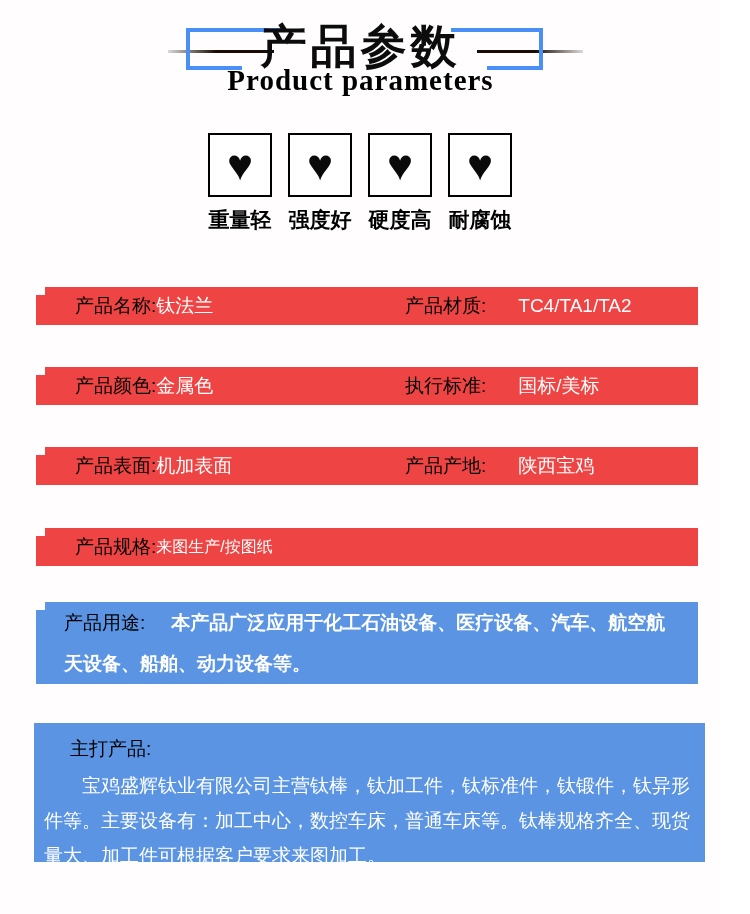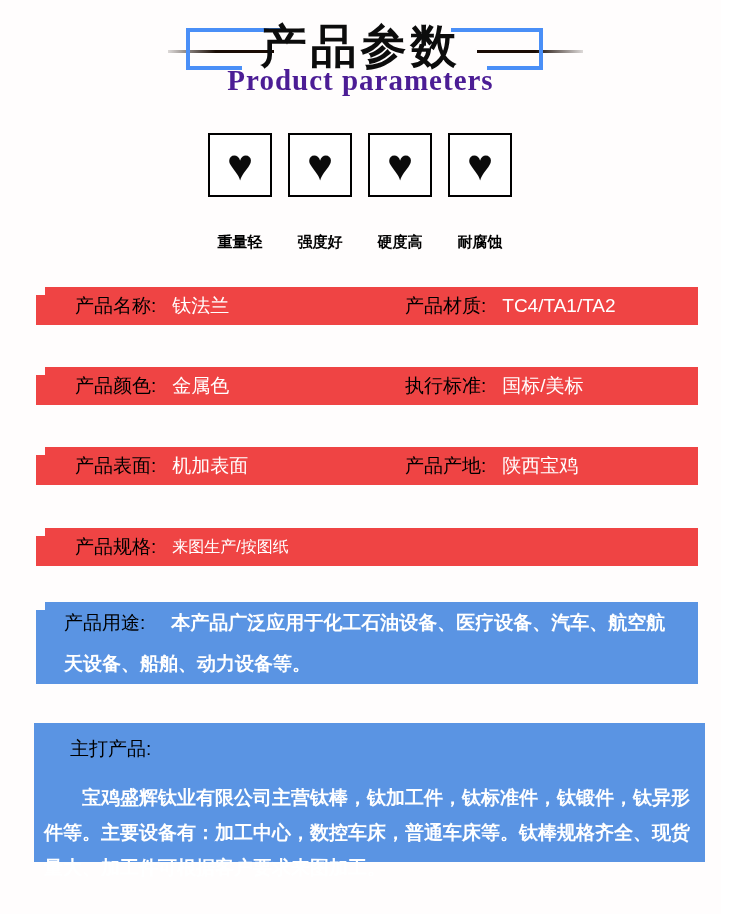--- a/index.html
+++ b/index.html
@@ -20,59 +20,59 @@
   .rb-vert{left:539px;top:28px;width:4px;height:42px;}
   .rb-top{left:451px;top:28px;width:92px;height:4px;}
   .rb-bot{left:487px;top:66px;width:56px;height:4px;}
   .page-title{
     position:absolute;left:0;right:0;top:20px;margin:0;text-align:center;
     font-size:46px;line-height:52px;font-weight:900;letter-spacing:4px;color:#0c0c0c;
   }
   .page-subtitle{
     position:absolute;left:0;right:0;top:64px;text-align:center;
     font-family:"Liberation Serif","DejaVu Serif",serif;
-    font-size:29px;line-height:32px;font-weight:bold;color:#4c1d95;letter-spacing:1px;
+    font-size:29px;line-height:32px;font-weight:bold;color:#000000;letter-spacing:1px;
   }
   
   .features{position:absolute;left:208px;top:133px;display:flex;gap:16px;}
   .feature{width:64px;text-align:center;}
   .feature-box{
     box-sizing:border-box;width:64px;height:64px;border:2px solid #000;background:#fff;
     display:flex;align-items:center;justify-content:center;
   }
   .heart{font-size:44px;line-height:44px;color:#0a0a0a;}
-  .feature-label{margin-top:36px;font-size:15px;font-weight:700;white-space:nowrap;}
+  .feature-label{margin-top:9px;font-size:21px;font-weight:700;white-space:nowrap;}
   
   .spec-row{
     position:absolute;left:36px;width:662px;height:38px;background:#ef4444;
     clip-path:polygon(9px 0,100% 0,100% 100%,0 100%,0 8px,9px 8px);
     display:flex;align-items:center;font-size:19px;
   }
   .row-1{top:287px;} .row-2{top:367px;} .row-3{top:447px;} .row-4{top:528px;}
   .lbl{color:#000;white-space:nowrap;}
-  .val{color:#fff;margin-left:16px;white-space:nowrap;}
+  .val{color:#fff;margin-left:0;white-space:nowrap;}
   .pair-a{display:flex;align-items:center;margin-left:39px;}
-  .pair-b{position:absolute;left:369px;top:0;height:100%;display:flex;align-items:center;}
+  .pair-b{position:absolute;left:369px;top:0;height:100%;display:flex;align-items:center;gap:32px;}
   .val-small{font-size:16px;}
   .row-usage{
     position:absolute;left:36px;top:602px;width:662px;height:82px;background:#5a94e3;
     clip-path:polygon(9px 0,100% 0,100% 100%,0 100%,0 8px,9px 8px);
     box-sizing:border-box;padding:12px 28px;font-size:19px;line-height:41px;
     display:flex;align-items:center;
   }
   .usage-text{margin:0;}
   .usage-val{color:#fff;font-weight:700;margin-left:26px;}
   
   .main-block{
     position:absolute;left:34px;top:723px;width:671px;height:139px;background:#5a94e3;
     box-sizing:border-box;
   }
   .mp-label{padding:13px 0 0 36px;font-size:19px;color:#000;}
   .mp-text{
-    margin:18px 10px 0 10px;color:#fff;font-weight:700;font-size:19px;line-height:35px;
+    margin:6px 10px 0 10px;color:#fff;font-weight:400;font-size:19px;line-height:35px;
     text-indent:2em;
   }
 </style>
 </head>
 <body>
 
 <div class="page">
 
   <div>
     <div class="dark-line-l"></div>

